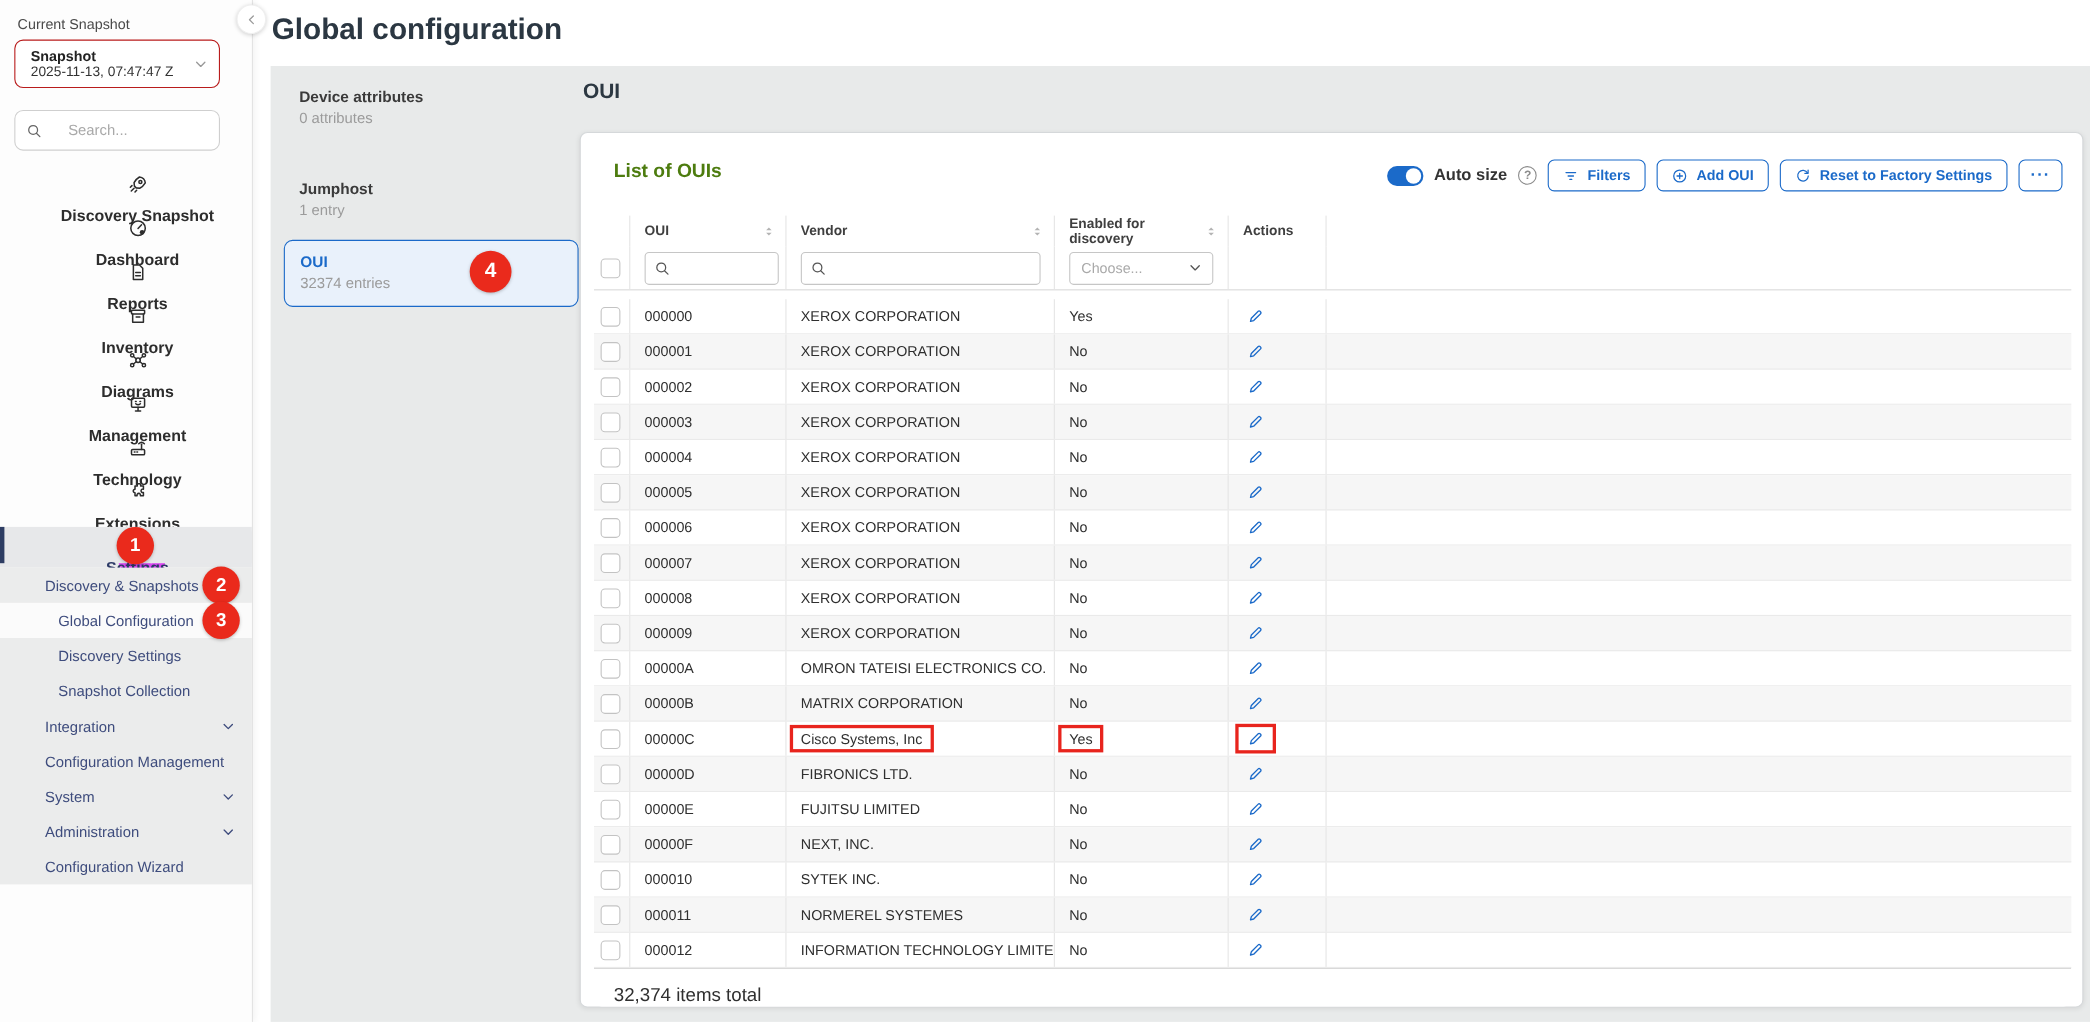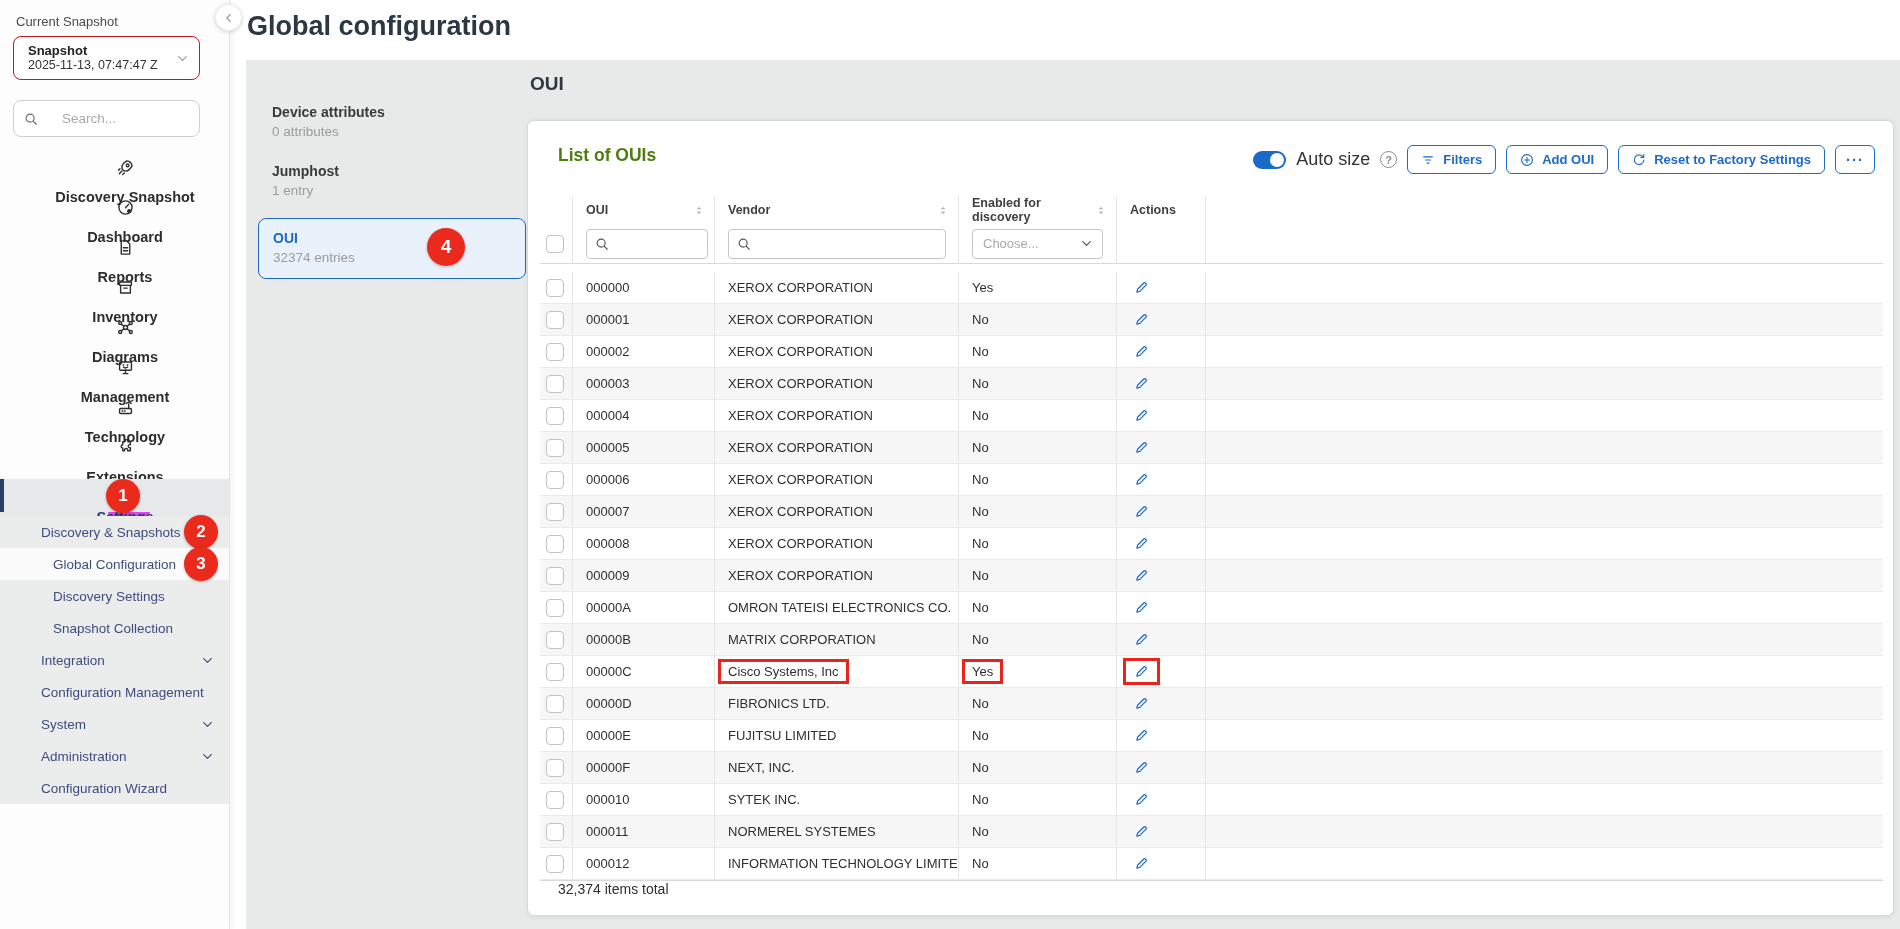--- a/index.html
+++ b/index.html
@@ -70,21 +70,21 @@
 
   
   .card { position:absolute; left:527px; top:120px; width:1367px; height:796px; background:#fff;
           border:1px solid #d5d8da; border-radius:7px; box-shadow:0 1px 5px rgba(0,0,0,.08); z-index:2; }
   .card-title { position:absolute; left:30px; top:24px; font-size:17.5px; font-weight:bold; color:#4d7c0f; }
 
   .toolbar { position:absolute; right:18px; top:24px; display:flex; align-items:center; gap:10px; }
   .toggle { width:33px; height:18px; border-radius:9px; background:#1b6ac9; position:relative; cursor:pointer; }
   .toggle .knob { position:absolute; right:2px; top:2px; width:14px; height:14px; border-radius:50%;
                   background:#fff; box-shadow:0 0 0 1.5px rgba(255,255,255,.0); }
-  .toggle-label { font-size:18px; font-weight:normal; color:#333; }
+  .toggle-label { font-size:15px; font-weight:bold; color:#333; }
   .help { width:17px; height:17px; border-radius:50%; border:1.5px solid #8c8c8c; color:#8c8c8c;
           font-size:11px; font-weight:bold; display:flex; align-items:center; justify-content:center; cursor:pointer; }
   .btn { height:29px; border:1px solid #1b6ac9; border-radius:6px; background:#fff; color:#1b6ac9;
          font-size:13px; font-weight:bold; font-family:inherit; display:flex; align-items:center; gap:8px;
          padding:0 13px; cursor:pointer; }
   .btn svg { width:14px; height:14px; }
   .btn.more { padding:0 10px; font-size:15px; letter-spacing:1px; }
 
   
   .tgrid { display:grid; grid-template-columns:33px 142px 244px 158px 89px 1fr; }
@@ -112,21 +112,21 @@
   .trow.odd { background:#f6f6f6; }
   .r-cell { display:flex; align-items:center; padding-left:13px; overflow:hidden; white-space:nowrap; }
   .bordered { border-right:1px solid #e5e5e5; }
   .r-cell.actions { padding-left:17px; }
   .pencil svg { width:15px; height:15px; color:#1b6ac9; }
   .hl { border:3px solid #e8241d; display:inline-flex; align-items:center; }
   .hl.txt { padding:2px 7px; margin-left:-10px; }
   .hl.ic  { padding:3px 8px; margin-left:-11px; }
 
   .tfoot { position:absolute; left:12px; right:10px; bottom:0; height:35px; border-top:1px solid #d9d9d9;
-           display:flex; align-items:flex-start; padding-left:18px; font-size:14px; color:#2f2f2f;
+           display:flex; align-items:flex-end; padding-left:18px; font-size:17px; color:#2f2f2f;
            background:#fff; border-radius:0 0 7px 7px; }
 </style>
 </head>
 <body>
 
 <aside class="sidebar">
   <div class="cur-label">Current Snapshot</div>
   <div class="snap-select">
     <div class="nm">Snapshot</div>
     <div class="tm">2025-11-13, 07:47:47 Z</div>
@@ -274,21 +274,21 @@
   <span class="cicon">
       <svg viewBox="0 0 16 16" style="width:14px;height:14px" fill="none" stroke="currentColor" stroke-width="1.3" stroke-linecap="round" stroke-linejoin="round">
         <path d="M9.5 4 5.5 8l4 4"></path>
       </svg>
     </span>
 </button>
 <h1 class="main-title">Global configuration</h1>
 
 <div class="gray-panel">
   <div class="config-col" id="config-col">
-      <div class="config-item" style="top: 43px;">
+      <div class="config-item" style="top: 19px;">
         <div class="t">Device attributes</div>
         <div class="s">0 attributes</div>
       </div>
       <div class="config-item" style="top: 102px;">
         <div class="t">Jumphost</div>
         <div class="s">1 entry</div>
       </div>
       <div class="config-item selected" style="top: 158px;">
         <div class="t">OUI</div>
         <div class="s">32374 entries</div>

